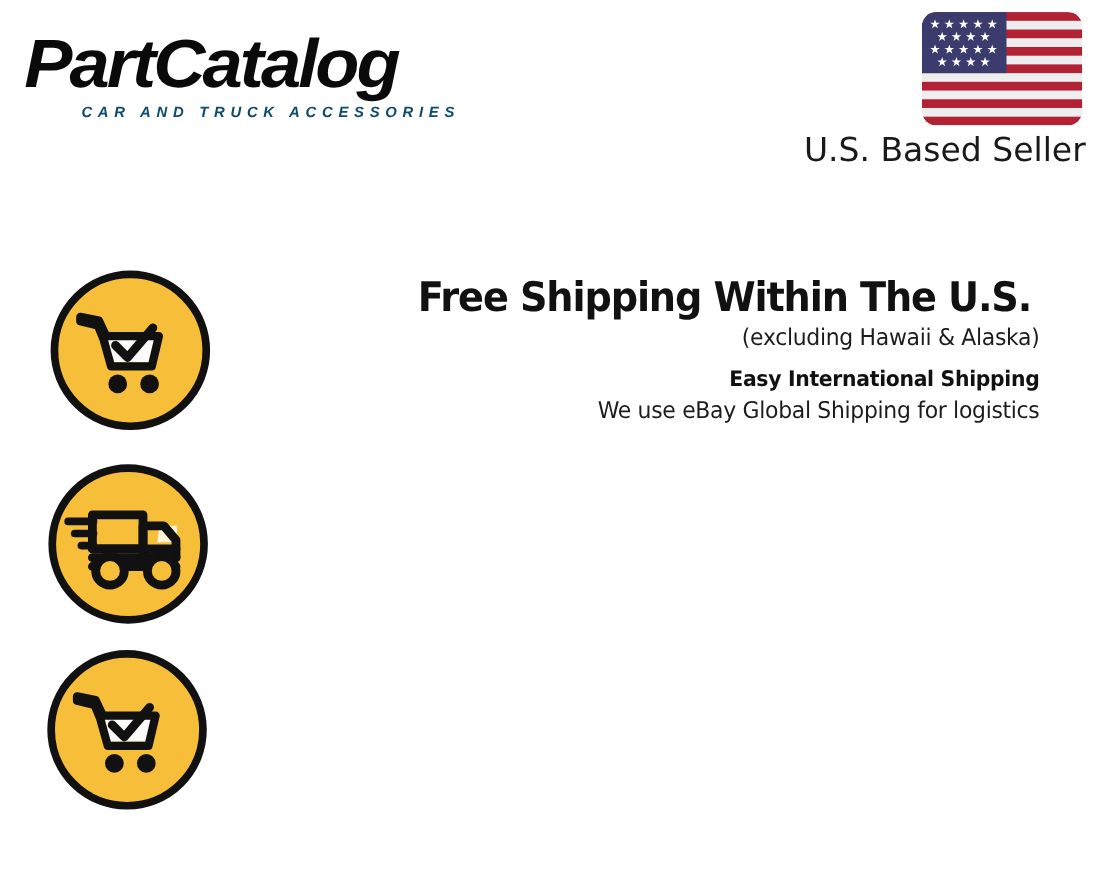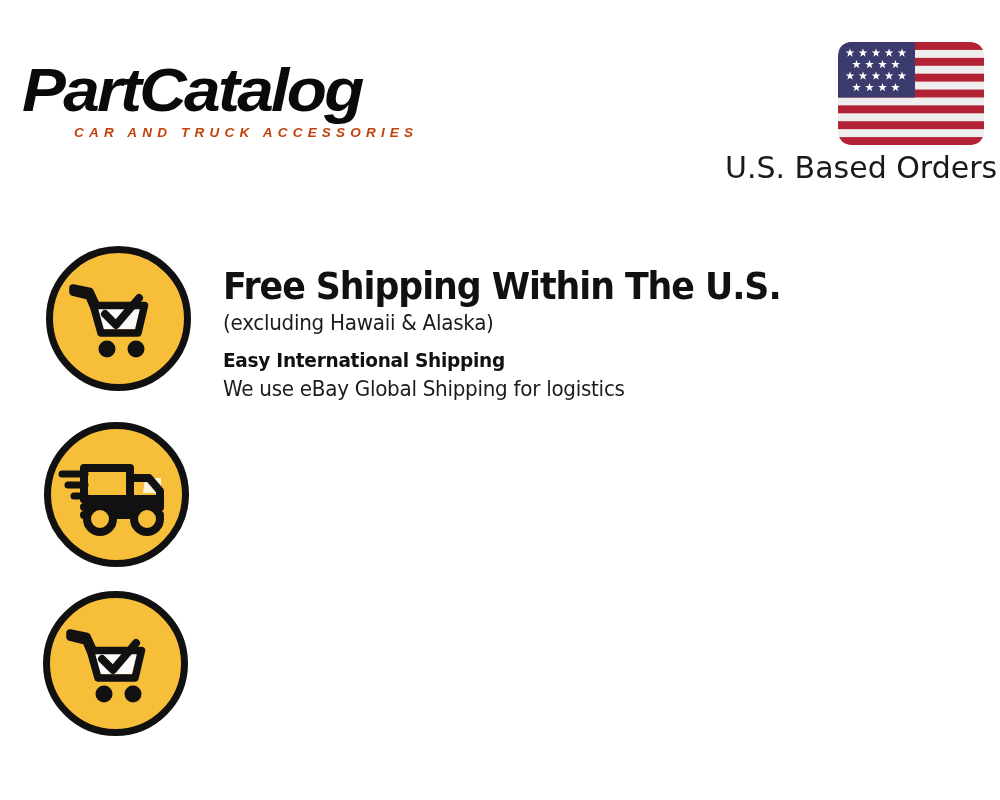--- a/index.html
+++ b/index.html
@@ -16,21 +16,20 @@
     color: #111111;
   }
 
   
   #header {
     position: absolute;
     left: 0;
     top: 0;
     width: 1000px;
     height: 170px;
-    margin-top: 31px;
   }
 
   
   #brand-logo {
     position: absolute;
     left: 22px;
     top: 26px;
     width: 470px;
     height: 90px;
   }
@@ -45,21 +44,21 @@
     transform: scaleX(1.06);
     transform-origin: left center;
     white-space: nowrap;
   }
   #brand-tagline {
     font-family: "Liberation Sans", sans-serif;
     font-weight: 700;
     font-style: italic;
     font-size: 13.5px;
     letter-spacing: 5.2px;
-    color: #c2410c;
+    color: #0c4a6e;
     white-space: nowrap;
     margin-left: 52px;
     margin-top: 2px;
   }
 
   
   #flag-badge {
     position: absolute;
     left: 838px;
     top: 11px;
@@ -139,21 +138,21 @@
     font-family: "DejaVu Sans", sans-serif;
     font-weight: 700;
     font-size: 19.5px;
     line-height: 26px;
     color: #111111;
     letter-spacing: -0.3px;
     white-space: nowrap;
     transform: scaleX(0.95);
     transform-origin: left top;
   }
-  #feature-text-0 { top: 20px; }
+  #feature-text-0 { top: 4px; text-align: right; }
   #feature-text-0 .feature-sub:nth-of-type(1) { margin-top: 5px; }
   #feature-text-0 .feature-sub-strong { margin-top: 11px; }
   #feature-text-0 .feature-sub.last { margin-top: 1px; }
 
   #feature-text-1 { top: 49px; }
   #feature-text-2 { top: 52px; }
 </style>
 </head>
 <body>
 
@@ -201,21 +200,21 @@
           <use href="#starshape" x="64" y="34"></use>
           <use href="#starshape" x="18.5" y="45.5"></use>
           <use href="#starshape" x="31.5" y="45.5"></use>
           <use href="#starshape" x="44.5" y="45.5"></use>
           <use href="#starshape" x="57.5" y="45.5"></use>
         </g>
       </g>
     </svg>
   </div>
 
-  <div id="us-seller-label">U.S. Based Orders</div>
+  <div id="us-seller-label">U.S. Based Seller</div>
 </div>
 
 <div class="feature-row" id="feature-row-0">
   <div class="feature-icon">
     <svg viewBox="0 0 147 147" xmlns="http://www.w3.org/2000/svg" aria-hidden="true">
       <circle cx="73.5" cy="73.5" r="69" fill="#F7BE39" stroke="#111111" stroke-width="7"></circle>
       <polygon points="52,58 99,58 93,84 58,84" fill="#FCFBF7"></polygon>
       <path d="M28 43 L45 46.5 L51.5 60.5 L99.5 60.5 L93 88 L56 88 L49 63 L44 51 L28 47 Z" fill="none" stroke="#111111" stroke-width="7.5" stroke-linejoin="round" stroke-linecap="round"></path>
       <path d="M60 69 L71 80 L94 53" fill="none" stroke="#111111" stroke-width="8" stroke-linecap="round" stroke-linejoin="round"></path>
       <circle cx="62" cy="104" r="8.5" fill="#111111"></circle>

